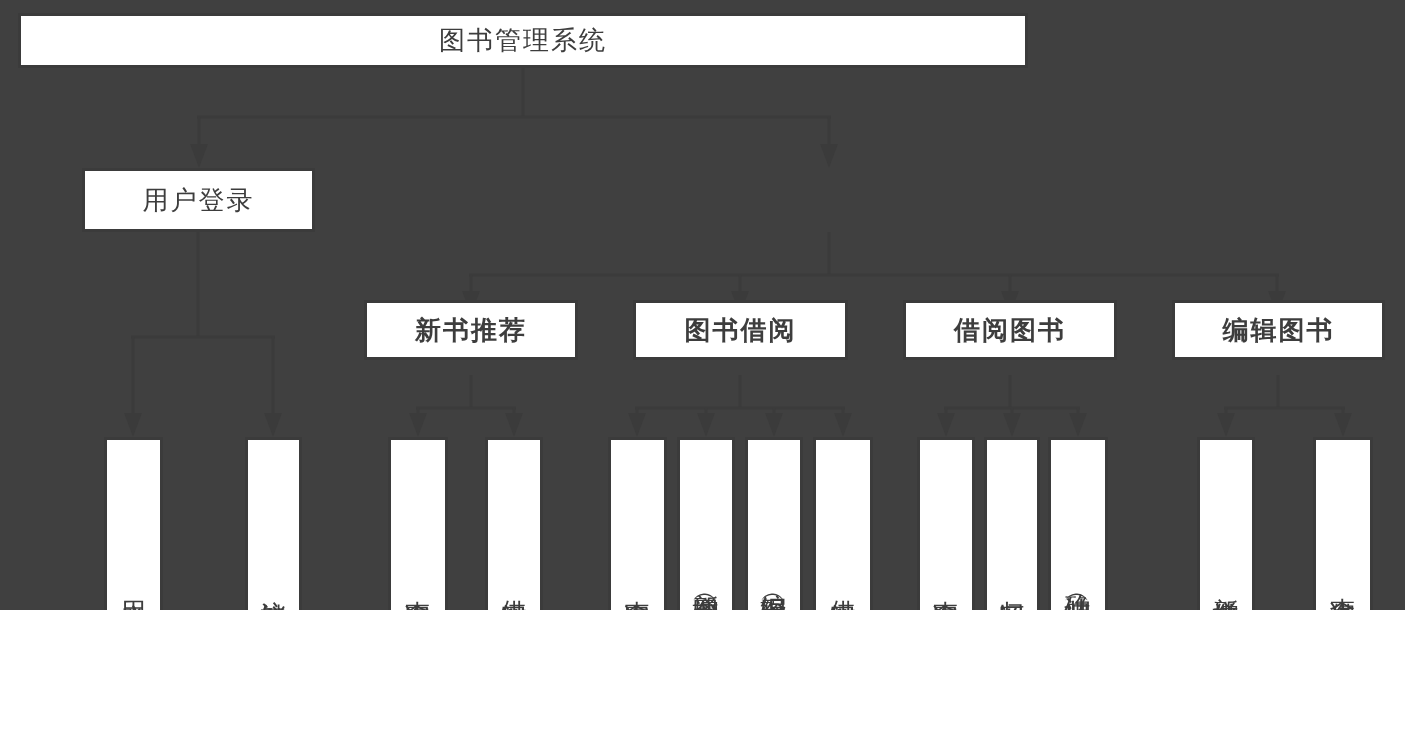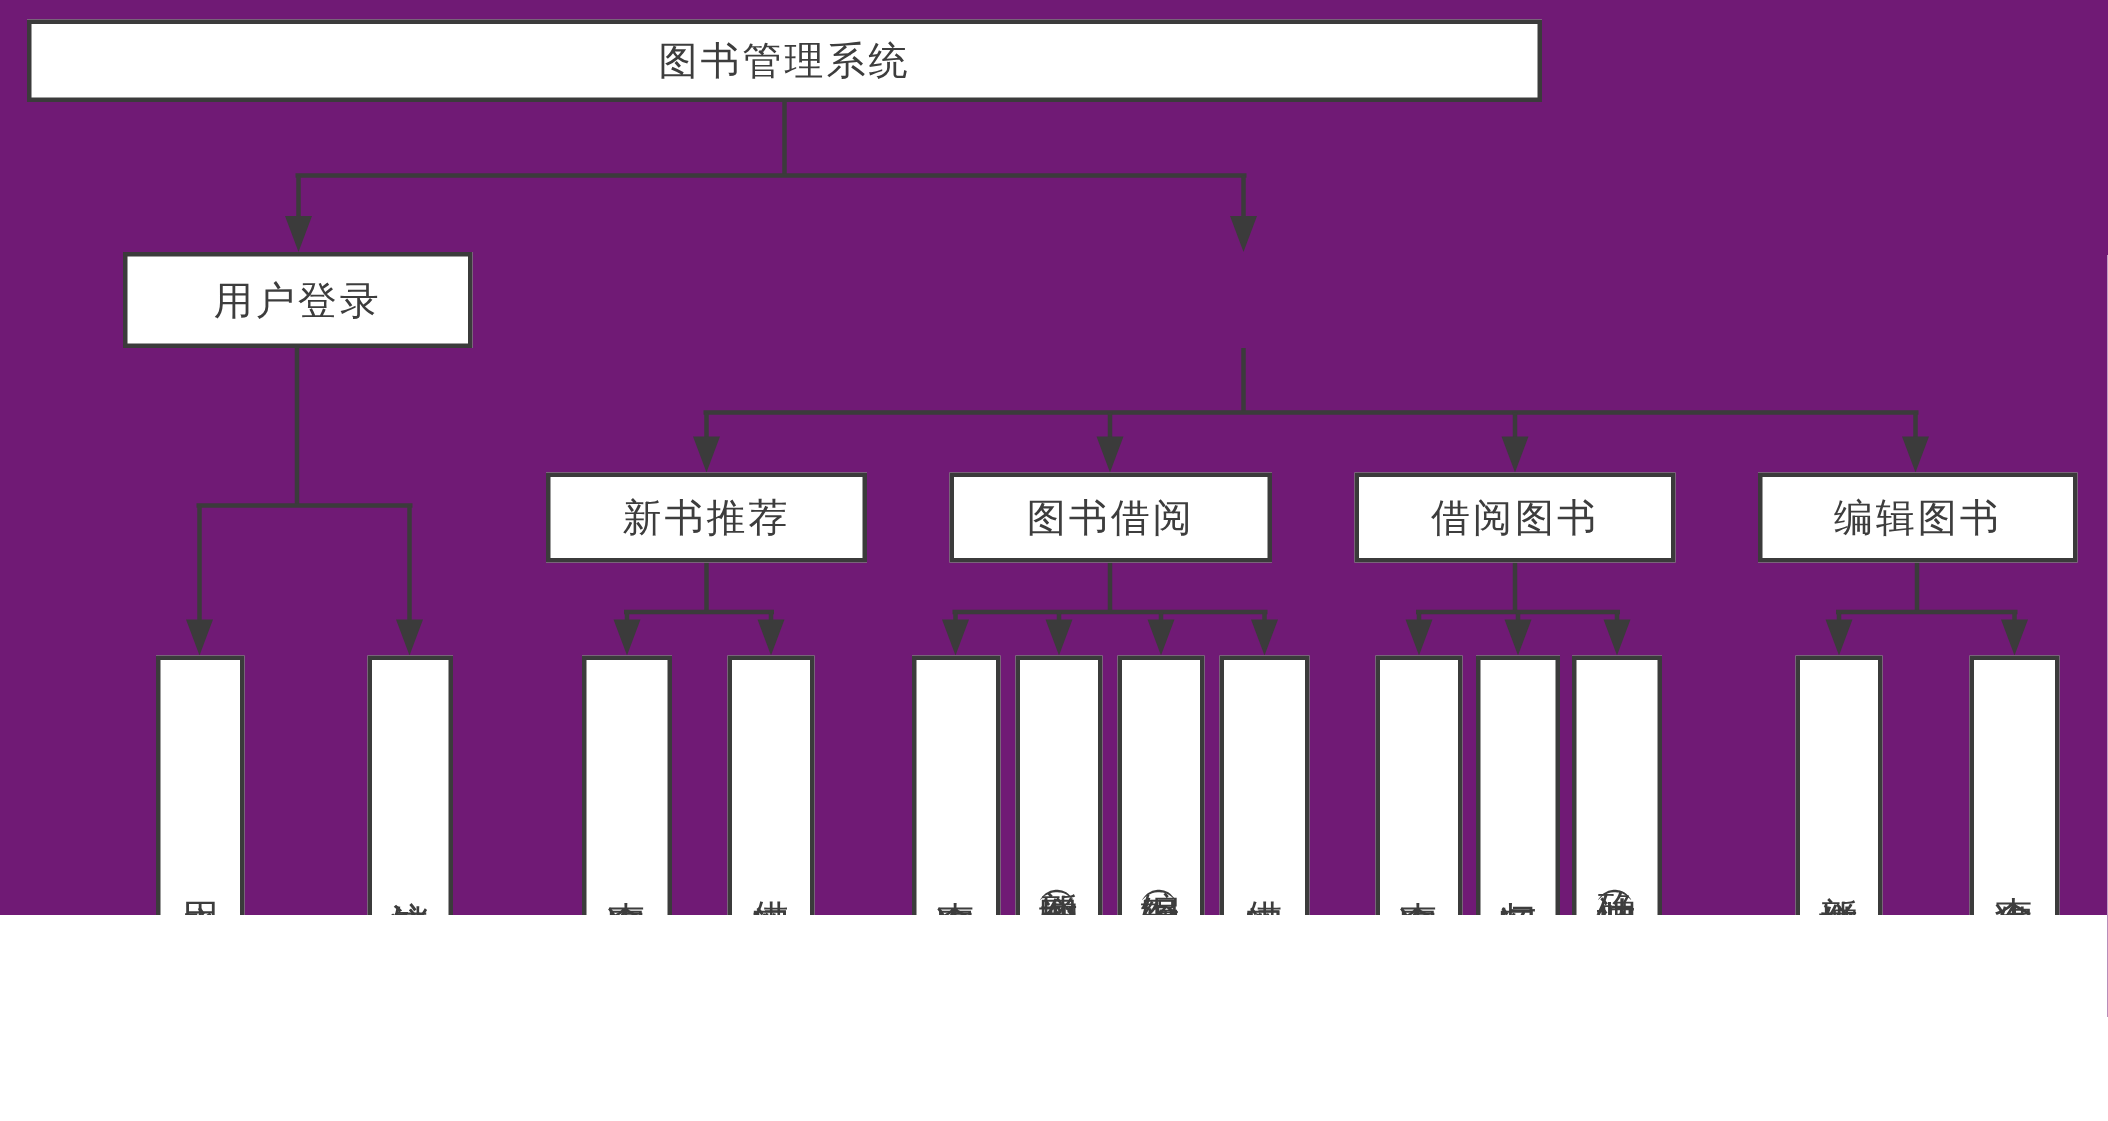--- a/index.html
+++ b/index.html
@@ -1,19 +1,19 @@
 <!DOCTYPE html>
 <html><head>
 <meta charset="utf-8">
 <style>
   html,body{margin:0;padding:0;background:#ffffff;}
   #canvas{
     position:relative;
     width:1405px;height:610px;
-    background:#701a75;
+    background:#404040;
     font-family:"Liberation Sans","DejaVu Sans",sans-serif;
     color:#3d3d3d;
     overflow:hidden;
   }
   svg.connectors{position:absolute;left:0;top:0;z-index:1;}
   .node{
     position:absolute;
     background:#ffffff;
     border:3px solid #3b3b3b;
     box-sizing:border-box;
@@ -21,21 +21,21 @@
     z-index:2;
   }
   .node-h{
     font-size:26px;
     letter-spacing:2px;
     white-space:nowrap;
   }
   .node-root{left:18px;top:13px;width:1010px;height:55px;}
   .node-l2-a{left:82px;top:168px;width:233px;height:64px;}
   .node-l2-b{left:712px;top:168px;width:235px;height:64px;}
-  .node-l3{top:315px;height:60px;}
+  .node-l3{top:300px;height:60px;font-weight:bold;}
   .node-l3-0{left:364px;width:214px;}
   .node-l3-1{left:633px;width:215px;}
   .node-l3-2{left:903px;width:214px;}
   .node-l3-3{left:1172px;width:213px;}
   .leaf{
     top:437px;height:298px;
     writing-mode:vertical-rl;
     text-orientation:mixed;
     font-size:26px;
     letter-spacing:3px;

